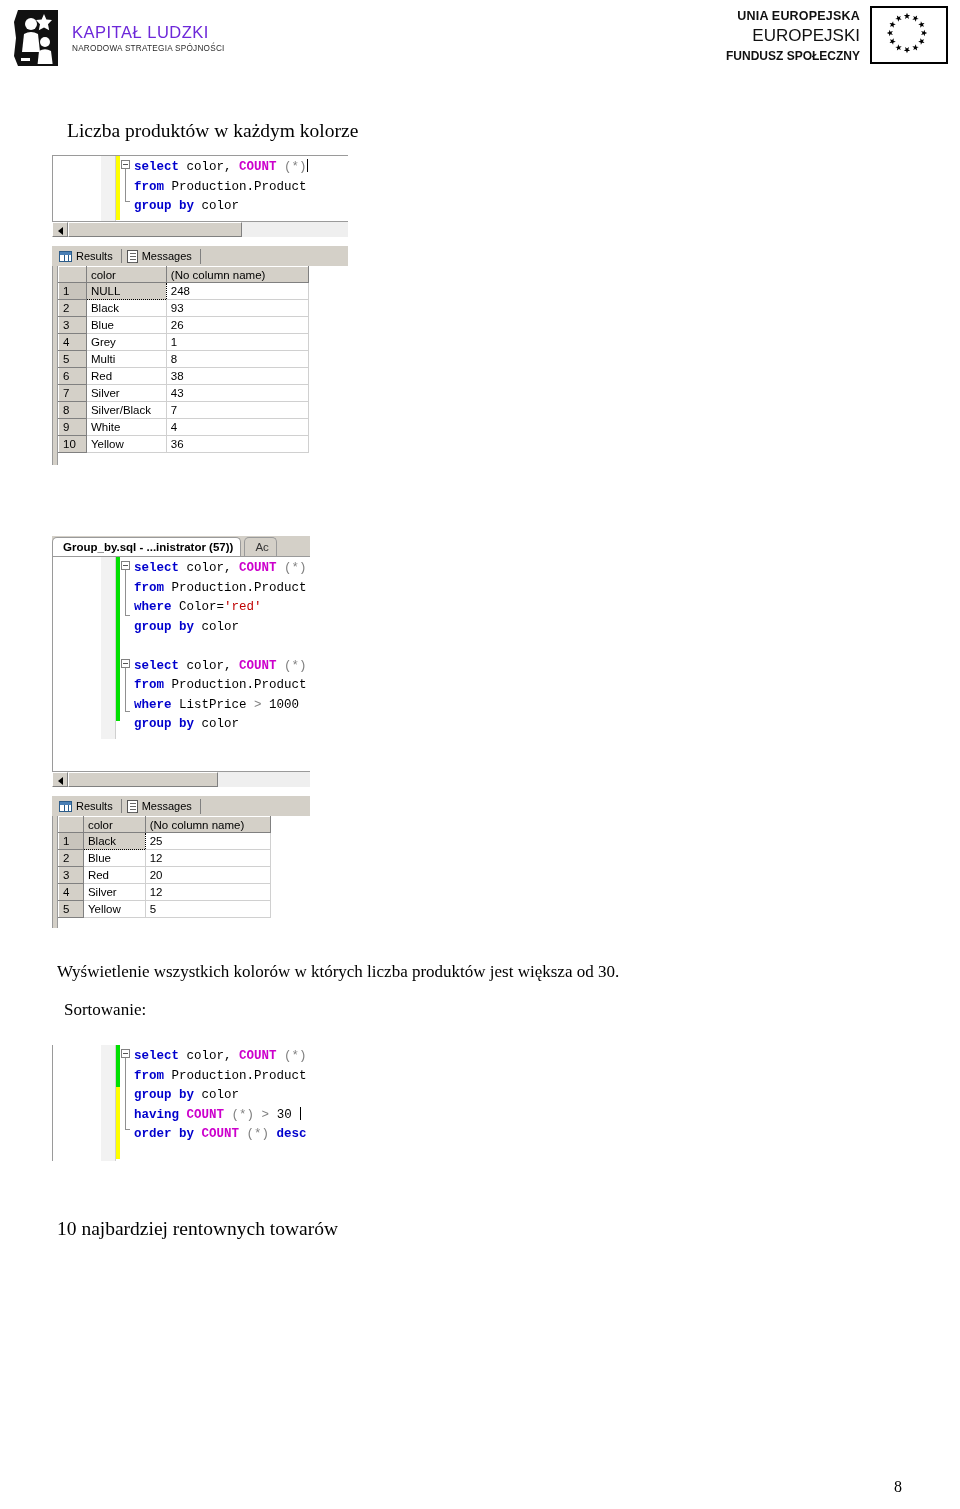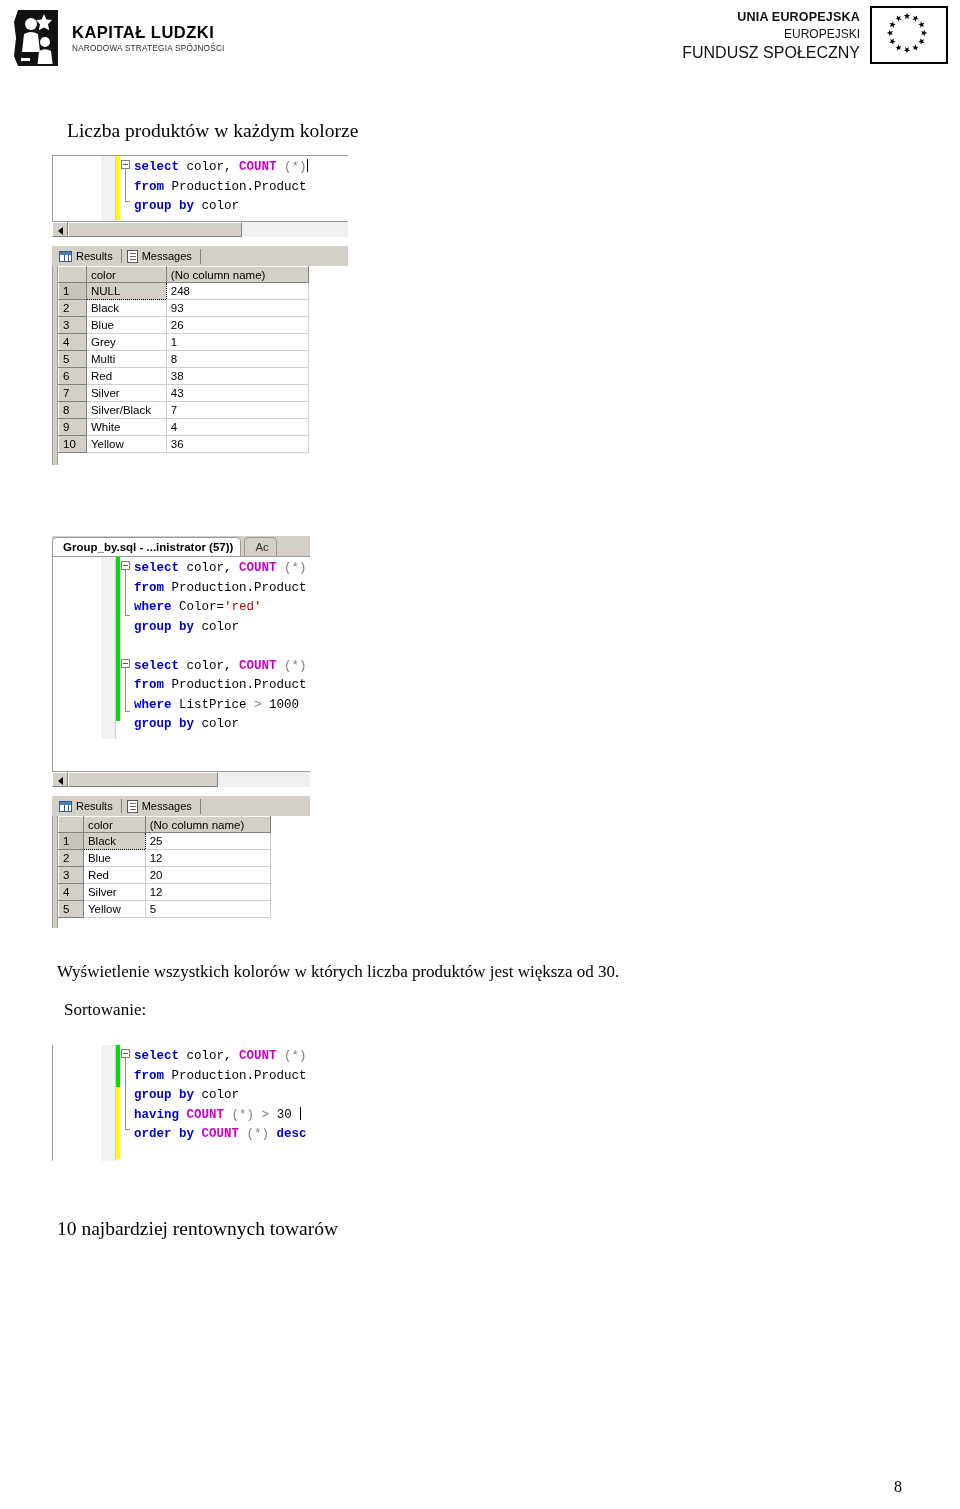--- a/index.html
+++ b/index.html
@@ -28,24 +28,24 @@
     align-items: center;
     gap: 12px;
   }
   .kl-mark {
     width: 46px; height: 60px;
     position: relative;
     overflow: hidden;
   }
   .kl-text-main {
     font-family: "Liberation Sans", sans-serif;
-    font-weight: bold;
+    font-weight: normal;
     font-size: 16.5px;
     letter-spacing: 0.5px;
-    color: #000000;
+    color: #6d28d9;
     line-height: 1.1;
   }
   .kl-text-sub {
     font-family: "Liberation Sans", sans-serif;
     font-size: 8.2px;
     letter-spacing: 0.25px;
     color: #2a2a2a;
     margin-top: 2px;
   }
   #logo-eu {
@@ -54,22 +54,22 @@
     display: flex;
     align-items: flex-end;
     gap: 10px;
   }
   .eu-text {
     text-align: right;
     font-family: "Liberation Sans", sans-serif;
     color: #111;
   }
   .eu-l1 { font-size: 12.5px; font-weight: bold; letter-spacing: .2px; line-height: 1.35; }
-  .eu-l2 { font-size: 12px; line-height: 1.35; }
-  .eu-l3 { font-size: 16px; line-height: 1.35; }
+  .eu-l2 { font-size: 17px; line-height: 1.35; }
+  .eu-l3 { font-size: 12px; line-height: 1.35; font-weight: bold; }
   .eu-flag {
     width: 74px; height: 54px;
     border: 2px solid #000;
     position: relative;
     background: #fff;
   }
 
   
   .doc-heading {
     position: absolute;

